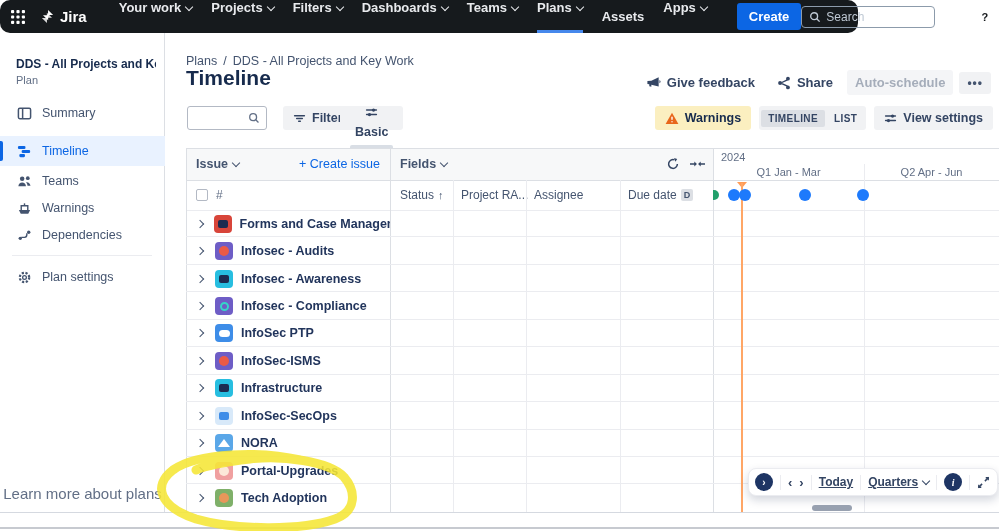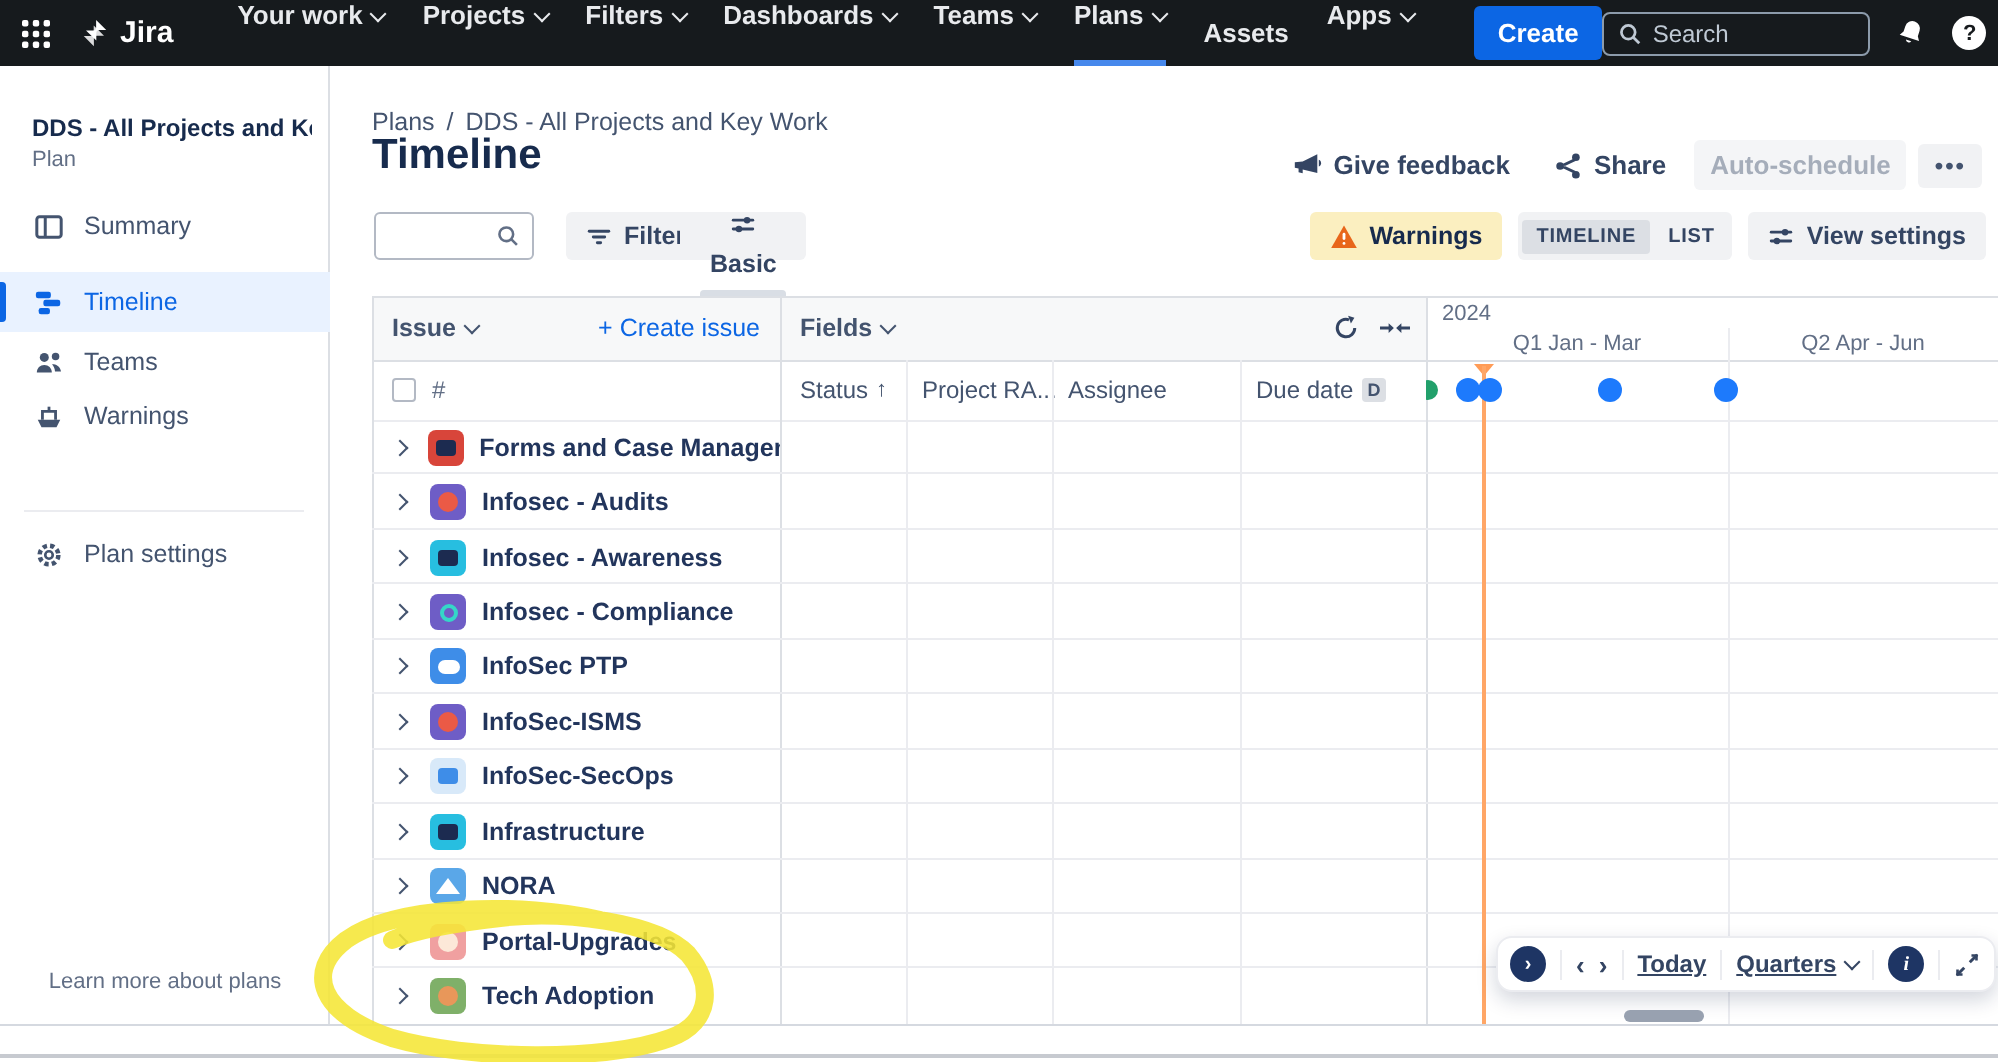--- a/index.html
+++ b/index.html
@@ -1,21 +1,21 @@
 <!DOCTYPE html>
 <html><head>
 <meta charset="utf-8">
 <style>
   * { margin:0; padding:0; box-sizing:border-box; }
   html,body { width:999px; height:531px; background:#fff; font-family:"Liberation Sans", sans-serif; }
   #page { position:relative; width:999px; height:531px; overflow:hidden; background:#fff; }
 
   
-  .topnav { position:absolute; left:0; top:0; width:999px; height:33px; background:#161A1D;
-            display:flex; align-items:center; padding:0 10px; gap:0; }
+  .topnav { position:absolute; left:0; top:0; width:858px; height:33px; background:#161A1D;
+            display:flex; align-items:center; padding:0 10px; gap:0;border-radius:10px; }
   .nav-left { display:flex; align-items:center; gap:14px; }
   .nav-logo { display:flex; align-items:center; gap:5px; color:#fff; font-size:15px; font-weight:700; }
   .nav-items { display:flex; align-items:center; gap:19px; margin-left:18px; }
   .nav-item { color:#E8EAED; font-size:13px; font-weight:600; cursor:pointer; position:relative;
               height:33px; display:flex; align-items:center; white-space:nowrap; }
   .nav-item.active::before { content:''; position:absolute; left:0; right:0; bottom:0; height:3px; background:#4688EC; }
   .chev { display:inline-block; }
   .chev::after { content:''; display:inline-block; width:5px; height:5px;
                  border-right:1.6px solid currentColor; border-bottom:1.6px solid currentColor;
                  transform:rotate(45deg); margin-left:5px; margin-bottom:2px; }
@@ -35,21 +35,21 @@
              border-right:1px solid #DCDFE4; }
   .plan-title { position:absolute; left:16px; top:24px; width:140px; font-size:12px; font-weight:700; color:#172B4D; white-space:nowrap; overflow:hidden; }
   .plan-sub { position:absolute; left:16px; top:41px; font-size:11px; color:#626F86; }
   .side-item { position:absolute; left:0; width:165px; height:28px; display:flex; align-items:center; gap:10px;
                padding-left:16px; font-size:12.5px; color:#44546F; cursor:pointer; }
   .side-item .sicon { width:16px; height:16px; display:flex; align-items:center; justify-content:center; color:#44546F; flex:0 0 16px; }
   .side-item.selected { background:#E9F2FF; color:#0C66E4; height:30px; }
   .side-item.selected .sicon { color:#0C66E4; }
   .side-item.selected::before { content:''; position:absolute; left:0; top:5px; bottom:5px; width:3px; background:#0C66E4; border-radius:0 2px 2px 0; }
   .side-divider { position:absolute; left:12px; right:12px; height:1px; background:#EBECF0; }
-  .side-footer { position:absolute; left:0; top:452px; width:165px; text-align:center; font-size:11px; color:#626F86; cursor:pointer; }
+  .side-footer { position:absolute; left:0; top:452px; width:165px; text-align:center; font-size:15px; color:#626F86; cursor:pointer; }
 
   
   .breadcrumb { position:absolute; left:186px; top:54px; font-size:12.5px; color:#44546F; display:flex; gap:6px; }
   .breadcrumb .bc-link { cursor:pointer; }
   .page-title { position:absolute; left:186px; top:66px; font-size:21px; font-weight:700; color:#172B4D; }
   .header-actions { position:absolute; top:70px; right:8px; display:flex; align-items:center; gap:6px; }
   .txt-btn { display:flex; align-items:center; gap:6px; font-size:13px; font-weight:600; color:#344563;
              background:transparent; border:none; padding:5px 8px; border-radius:3px; cursor:pointer;
              font-family:"Liberation Sans", sans-serif; }
   .txt-btn.disabled { color:#A5ADBA; background:#F4F5F7; cursor:default; }
@@ -244,20 +244,32 @@
       <span class="sicon">
         <svg class="icon" width="15" height="15" viewBox="0 0 16 16">
             <g fill="none" stroke="currentColor" stroke-width="1.5">
               <path d="M2 9.5h12l-2 4H4z" fill="currentColor" stroke="none"></path>
               <path d="M4.5 9.5V5h7v4.5"></path>
               <path d="M8 5V2.5"></path>
             </g>
           </svg>
       </span>
       <span>Warnings</span>
+    </div>
+    <div class="side-item" style="top:188px;">
+      <span class="sicon">
+        <svg class="icon" width="15" height="15" viewBox="0 0 16 16">
+            <g fill="none" stroke="currentColor" stroke-width="1.5">
+              <circle cx="3.5" cy="11" r="1.8" fill="currentColor" stroke="none"></circle>
+              <circle cx="12.5" cy="4.5" r="1.8" fill="currentColor" stroke="none"></circle>
+              <path d="M4.5 10 8 10c2 0 2.5-1.5 2.5-3V5.5"></path>
+            </g>
+          </svg>
+      </span>
+      <span>Dependencies</span>
     </div>
 
     <div class="side-divider" style="top:222px;"></div>
 
     <div class="side-item" style="top:230px;">
       <span class="sicon">
         <svg class="icon" width="15" height="15" viewBox="0 0 16 16">
             <circle cx="8" cy="8" r="5" fill="none" stroke="currentColor" stroke-width="2.4" stroke-dasharray="2.3 1.7"></circle>
             <circle cx="8" cy="8" r="2" fill="none" stroke="currentColor" stroke-width="1.4"></circle>
           </svg>
@@ -482,31 +494,31 @@
     </div>
     <div class="issue-row">
       <span class="row-chev"></span>
       <span class="avatar" style="background: rgb(110, 93, 198);">
           <span class="av-inner av-circle" style="background: rgb(235, 90, 70);"></span>
         </span>
       <span class="row-label">InfoSec-ISMS</span>
     </div>
     <div class="issue-row">
       <span class="row-chev"></span>
+      <span class="avatar" style="background: rgb(39, 190, 224);">
+          <span class="av-inner av-rect" style="background: rgb(28, 43, 80);"></span>
+        </span>
+      <span class="row-label">Infrastructure</span>
+    </div>
+    <div class="issue-row">
+      <span class="row-chev"></span>
       <span class="avatar" style="background: rgb(216, 233, 249);">
           <span class="av-inner av-rect" style="background: rgb(62, 141, 232);"></span>
         </span>
       <span class="row-label">InfoSec-SecOps</span>
-    </div>
-    <div class="issue-row">
-      <span class="row-chev"></span>
-      <span class="avatar" style="background: rgb(39, 190, 224);">
-          <span class="av-inner av-rect" style="background: rgb(28, 43, 80);"></span>
-        </span>
-      <span class="row-label">Infrastructure</span>
     </div>
     <div class="issue-row">
       <span class="row-chev"></span>
       <span class="avatar" style="background: rgb(90, 167, 232);">
           <span class="av-inner av-tri" style="border-bottom-color: rgb(255, 255, 255);"></span>
         </span>
       <span class="row-label">NORA</span>
     </div>
     <div class="issue-row">
       <span class="row-chev"></span>

